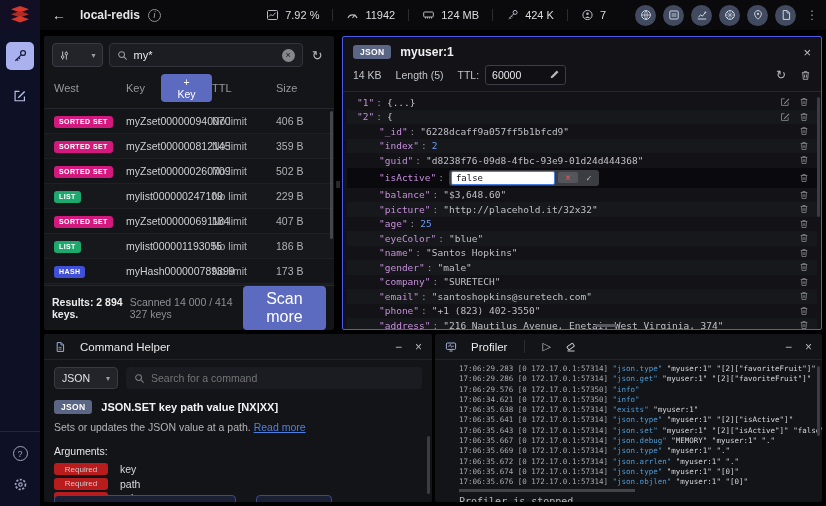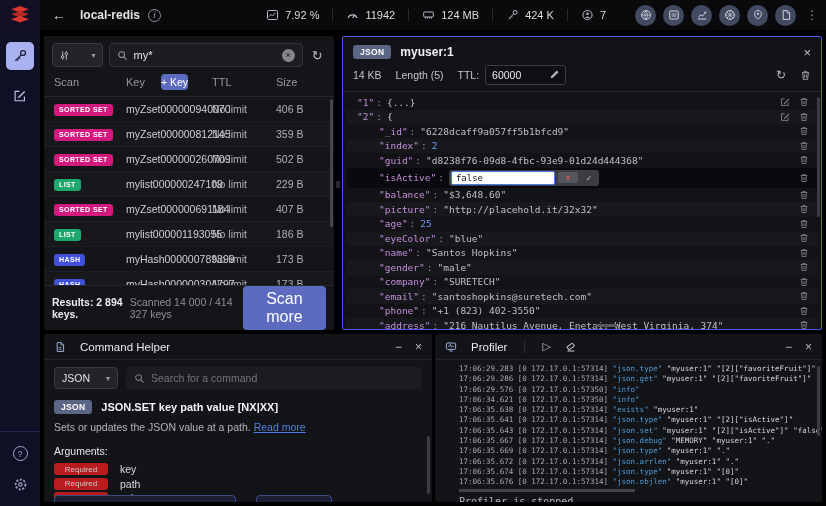--- a/index.html
+++ b/index.html
@@ -42,21 +42,21 @@
   .ksearch input { flex:1; background:transparent; border:none; outline:none; color:#e8e8ea; font-size:11px; font-family:inherit; }
   .clear-btn { width:13px; height:13px; background:#86878d; color:#1b1b1f; border-radius:50%; font-size:9px; line-height:13px; text-align:center; cursor:pointer; }
   .krefresh { width:20px; text-align:center; color:#b9babf; font-size:13px; cursor:pointer; }
 
   
   .khead { display:flex; align-items:center; padding:2px 10px 6px; border-bottom:1px solid #26272c; color:#97989e; font-size:11px; flex:0 0 25px; }
   .col-type { width:72px; flex:0 0 72px; }
   .col-key  { flex:1; display:flex; align-items:center; min-width:0; }
   .col-ttl  { width:64px; flex:0 0 64px; }
   .col-size { width:48px; flex:0 0 48px; }
-  .kbtn-add { background:#5c6bc0; color:#fff; font-size:10.5px; padding:2px 0; border-radius:4px; margin-left:16px; border:none; cursor:pointer; font-family:inherit; }
+  .kbtn-add { background:#5c6bc0; color:#fff; font-size:10.5px; padding:2px 12px; border-radius:4px; margin-left:16px; border:none; cursor:pointer; font-family:inherit; }
   .krows { flex:1; position:relative; overflow:hidden; }
   .krow { display:flex; align-items:center; height:25px; padding:0 10px; border-bottom:1px solid #1f2024; font-size:10.5px; color:#d2d3d6; cursor:pointer; }
   .krow:nth-child(even) { background:#17181c; }
   .kbadge { display:inline-block; font-size:7px; font-weight:700; color:#fff; border-radius:3px; padding:2.5px 5px; letter-spacing:.4px; }
   .kname { color:#cfd0d4; }
   .kdim { color:#b0b1b6; }
   .kscroll { position:absolute; top:2px; right:1px; width:3px; height:128px; background:#45464c; border-radius:2px; }
   .kfoot { display:flex; align-items:center; padding:0 8px; border-top:1px solid #26272c; font-size:10.5px; color:#8e8f95; gap:4px; flex:0 0 33px; }
   .kfoot b { color:#ececee; font-weight:700; }
   .scan-btn { margin-left:auto; background:#5c6bc0; color:#fff; padding:4px 13px; border-radius:4px; font-size:16px; border:none; cursor:pointer; font-family:inherit; }
@@ -271,21 +271,21 @@
               <circle cx="5" cy="5" r="3.2" fill="none" stroke="currentColor" stroke-width="1.1"></circle>
               <path d="M7.5 7.5l3 3" stroke="currentColor" stroke-width="1.1"></path>
             </svg>
             <input value="my*" style="">
             <span class="clear-btn">×</span>
           </div>
           <span class="krefresh">↻</span>
         </div>
 
         <div class="khead">
-          <div class="col-type">Scan</div>
+          <div class="col-type">West</div>
           <div class="col-key">
             <span>Key</span>
             <button class="kbtn-add">+ Key</button>
           </div>
           <div class="col-ttl">TTL</div>
           <div class="col-size">Size</div>
         </div>
 
         <div class="krows">
 

